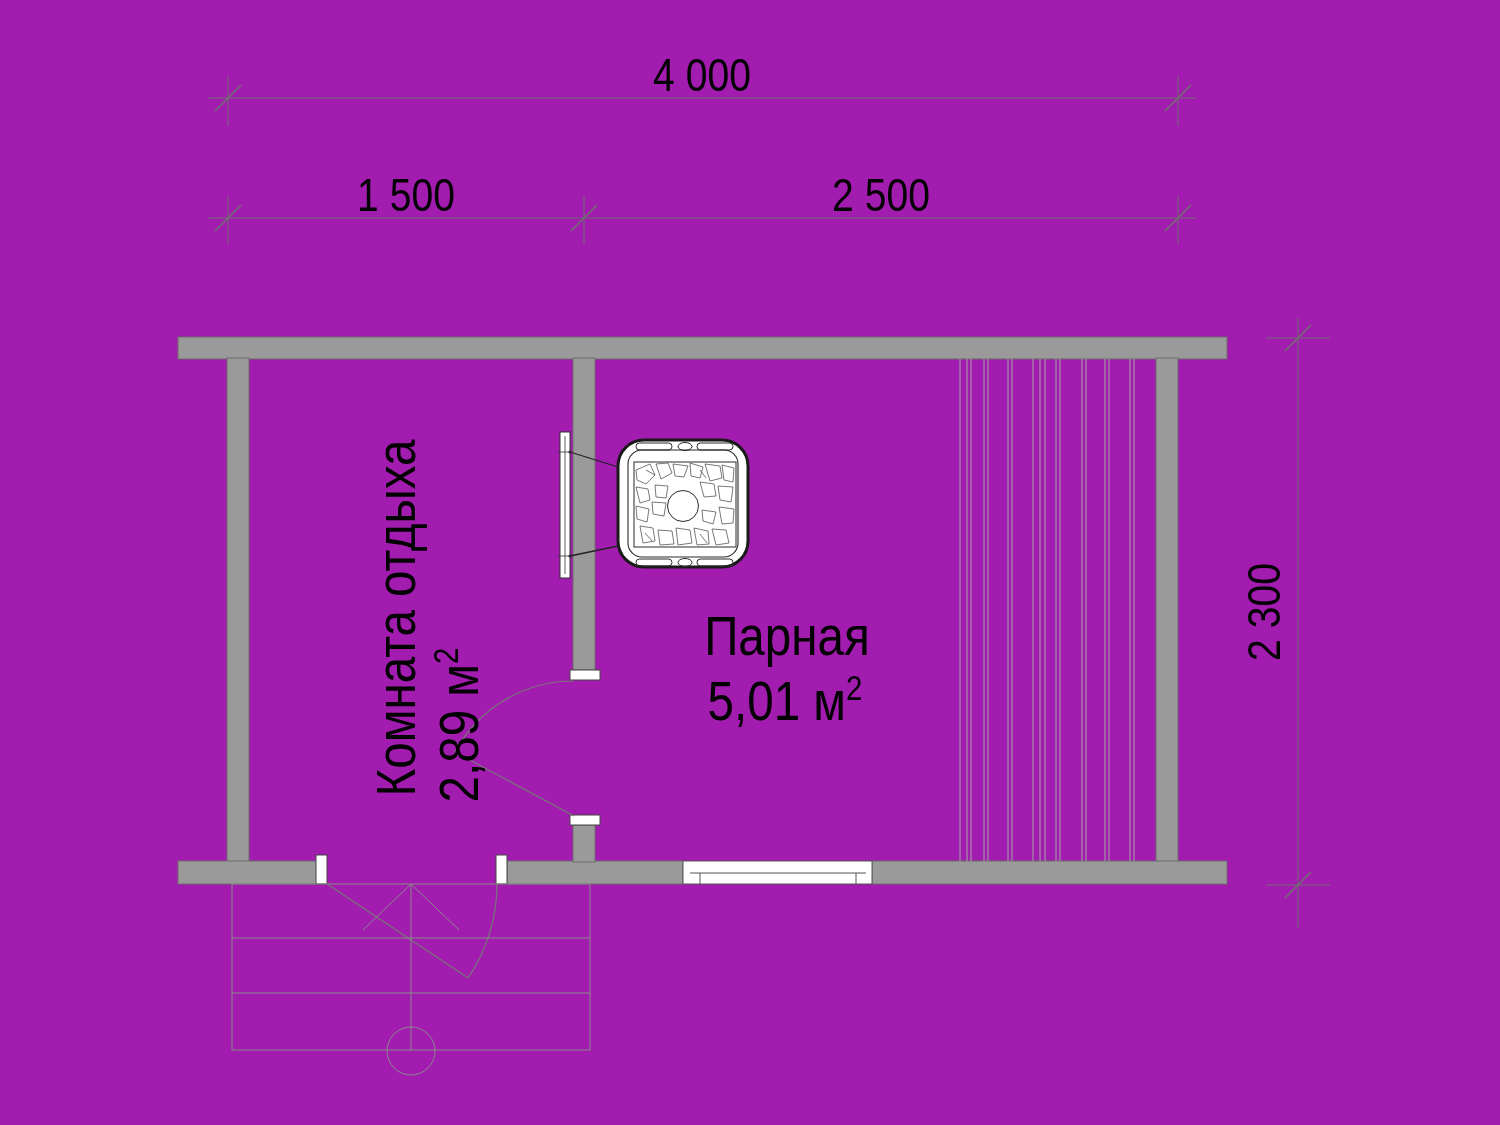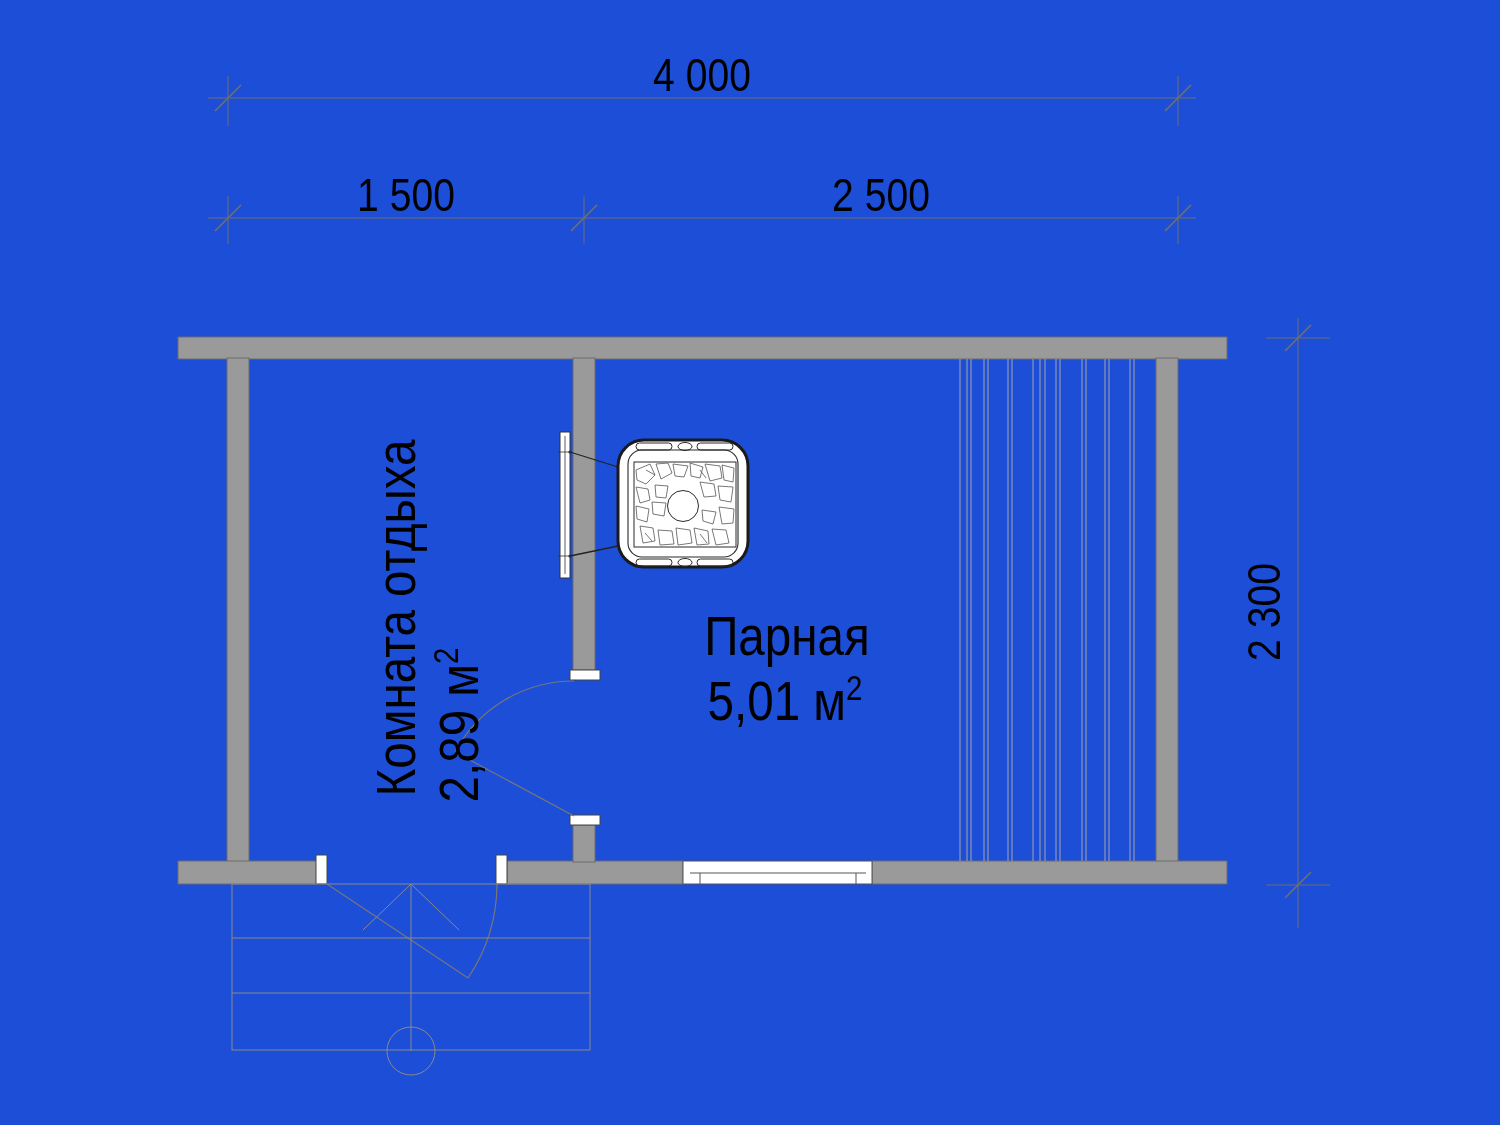--- a/index.html
+++ b/index.html
@@ -1,16 +1,16 @@
 <!DOCTYPE html>
 <html><head>
 <meta charset="utf-8">
 <style>
   html,body{margin:0;padding:0;background:#ffffff;}
-  .canvas{position:relative;width:1500px;height:1125px;background:#1d4ed8;overflow:hidden;
+  .canvas{position:relative;width:1500px;height:1125px;background:#a21caf;overflow:hidden;
           font-family:"Liberation Sans",sans-serif;}
   .canvas svg{position:absolute;left:0;top:0;}
   .label{position:absolute;color:#000;white-space:nowrap;line-height:1;
          transform:translate(-50%,-50%) scaleX(0.85);transform-origin:center;}
   .label.rot{transform:translate(-50%,-50%) rotate(-90deg) scaleX(0.85);}
   .dim{font-size:46px;font-weight:500;letter-spacing:0px;}
   .room{font-size:56px;font-weight:500;}
   .label sup{font-size:0.62em;vertical-align:super;line-height:0;}
 </style>
 </head>

